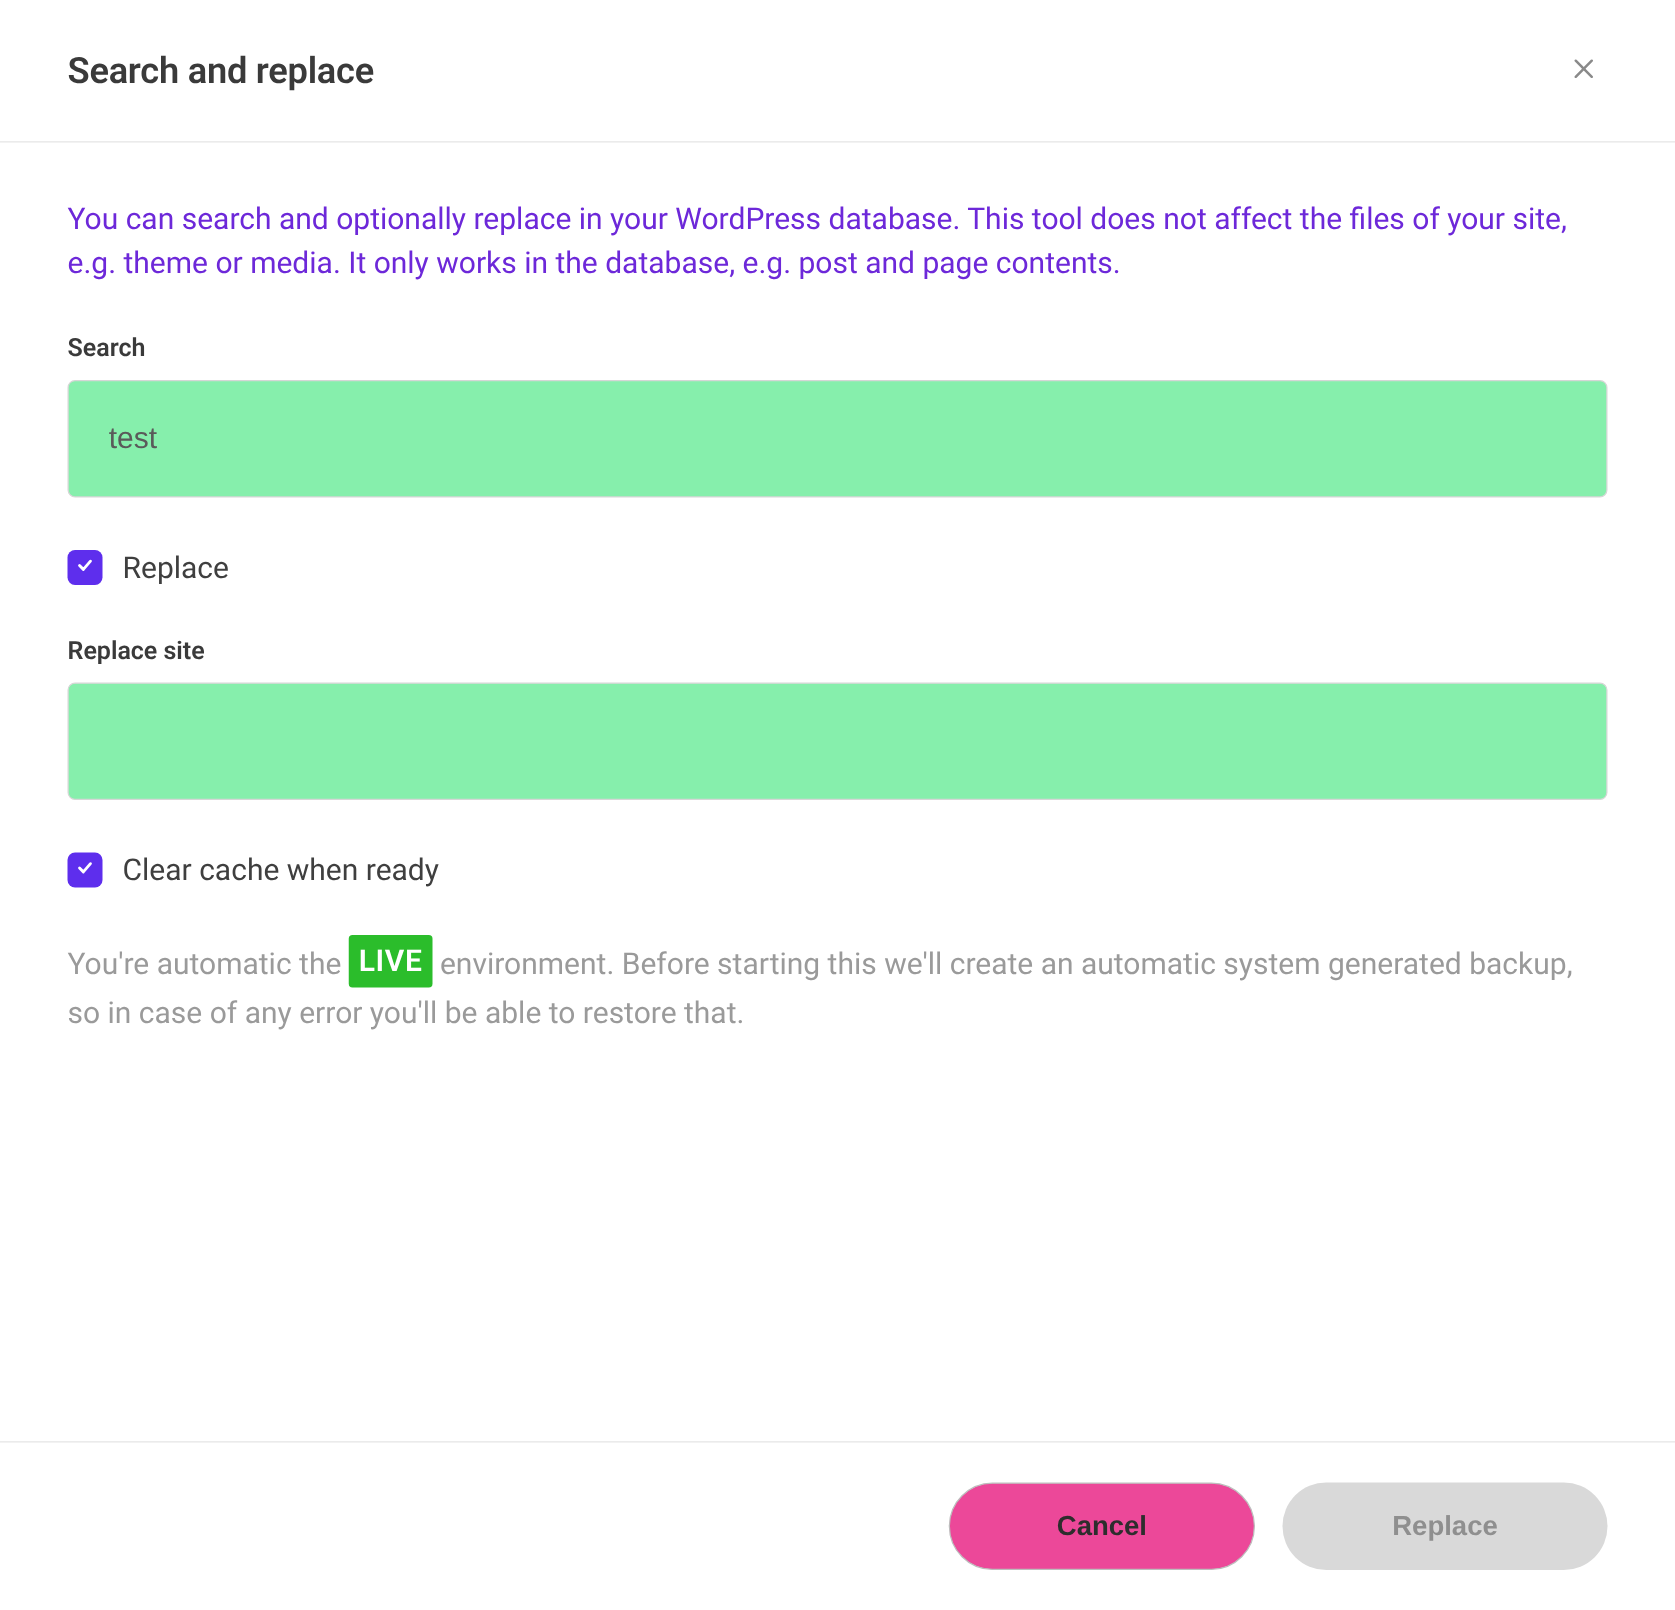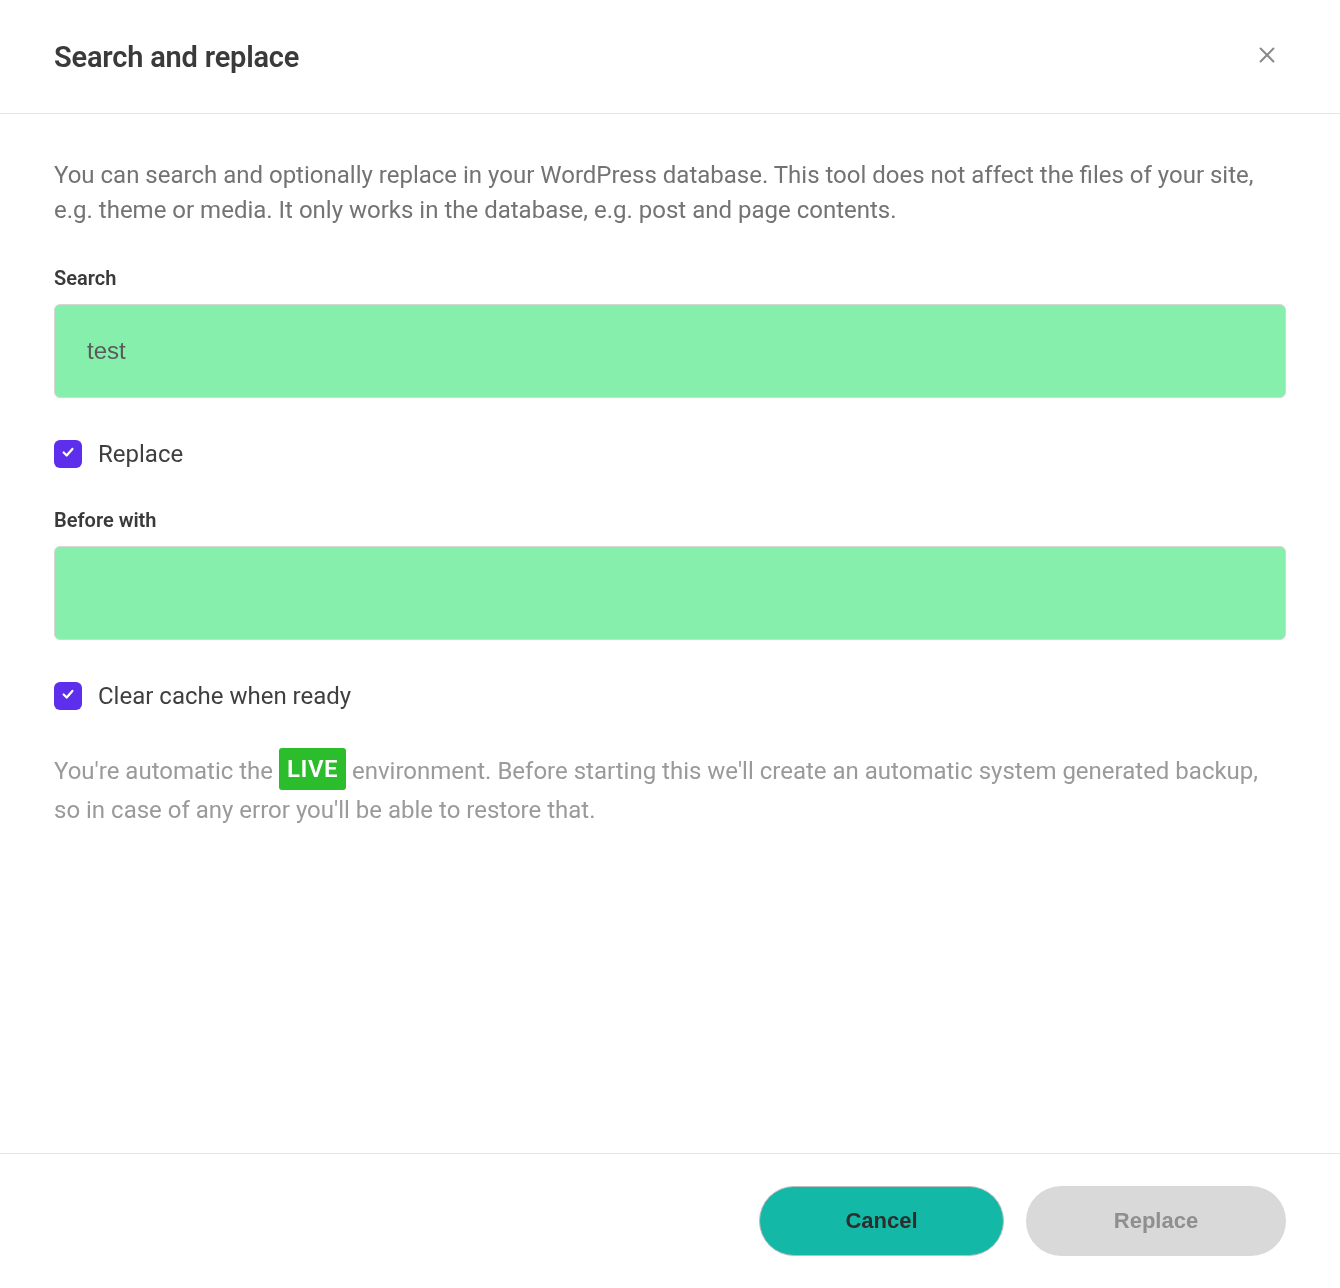--- a/index.html
+++ b/index.html
@@ -49,21 +49,21 @@
       height: 22px;
     }
     .modal-body {
       flex: 1;
       padding: 44px 54px 30px 54px;
       overflow-y: auto;
     }
     .description {
       font-size: 24px;
       line-height: 1.45;
-      color: #737373;
+      color: #6d28d9;
       margin-bottom: 38px;
     }
     .field-label {
       font-size: 20px;
       font-weight: 600;
       color: #3a3a3a;
       margin-bottom: 14px;
       display: block;
     }
     .text-input {
@@ -137,21 +137,21 @@
       border-radius: 40px;
       font-size: 22px;
       font-weight: 600;
       cursor: pointer;
       border: none;
       display: flex;
       align-items: center;
       justify-content: center;
     }
     .btn-cancel {
-      background: #14b8a6;
+      background: #ec4899;
       color: #2d2d2d;
       border: 1.5px solid #bdbdbd;
       min-width: 245px;
     }
     .btn-replace {
       background: #d9d9d9;
       color: #8f8f8f;
       min-width: 260px;
       cursor: not-allowed;
     }
@@ -185,21 +185,21 @@
         <span>
           <svg viewBox="0 0 16 16" fill="none" stroke="#fff" stroke-width="2.6" stroke-linecap="round" stroke-linejoin="round">
             <polyline points="3,8.5 6.5,12 13,4.5"></polyline>
           </svg>
         </span>
       </div>
       <span class="checkbox-label">Replace</span>
     </div>
 
     <div class="field-group">
-      <label class="field-label">Before with</label>
+      <label class="field-label">Replace site</label>
       <input type="text" class="text-input" value="" style="">
     </div>
 
     <div class="checkbox-row">
       <div class="checkbox">
         <span>
           <svg viewBox="0 0 16 16" fill="none" stroke="#fff" stroke-width="2.6" stroke-linecap="round" stroke-linejoin="round">
             <polyline points="3,8.5 6.5,12 13,4.5"></polyline>
           </svg>
         </span>

